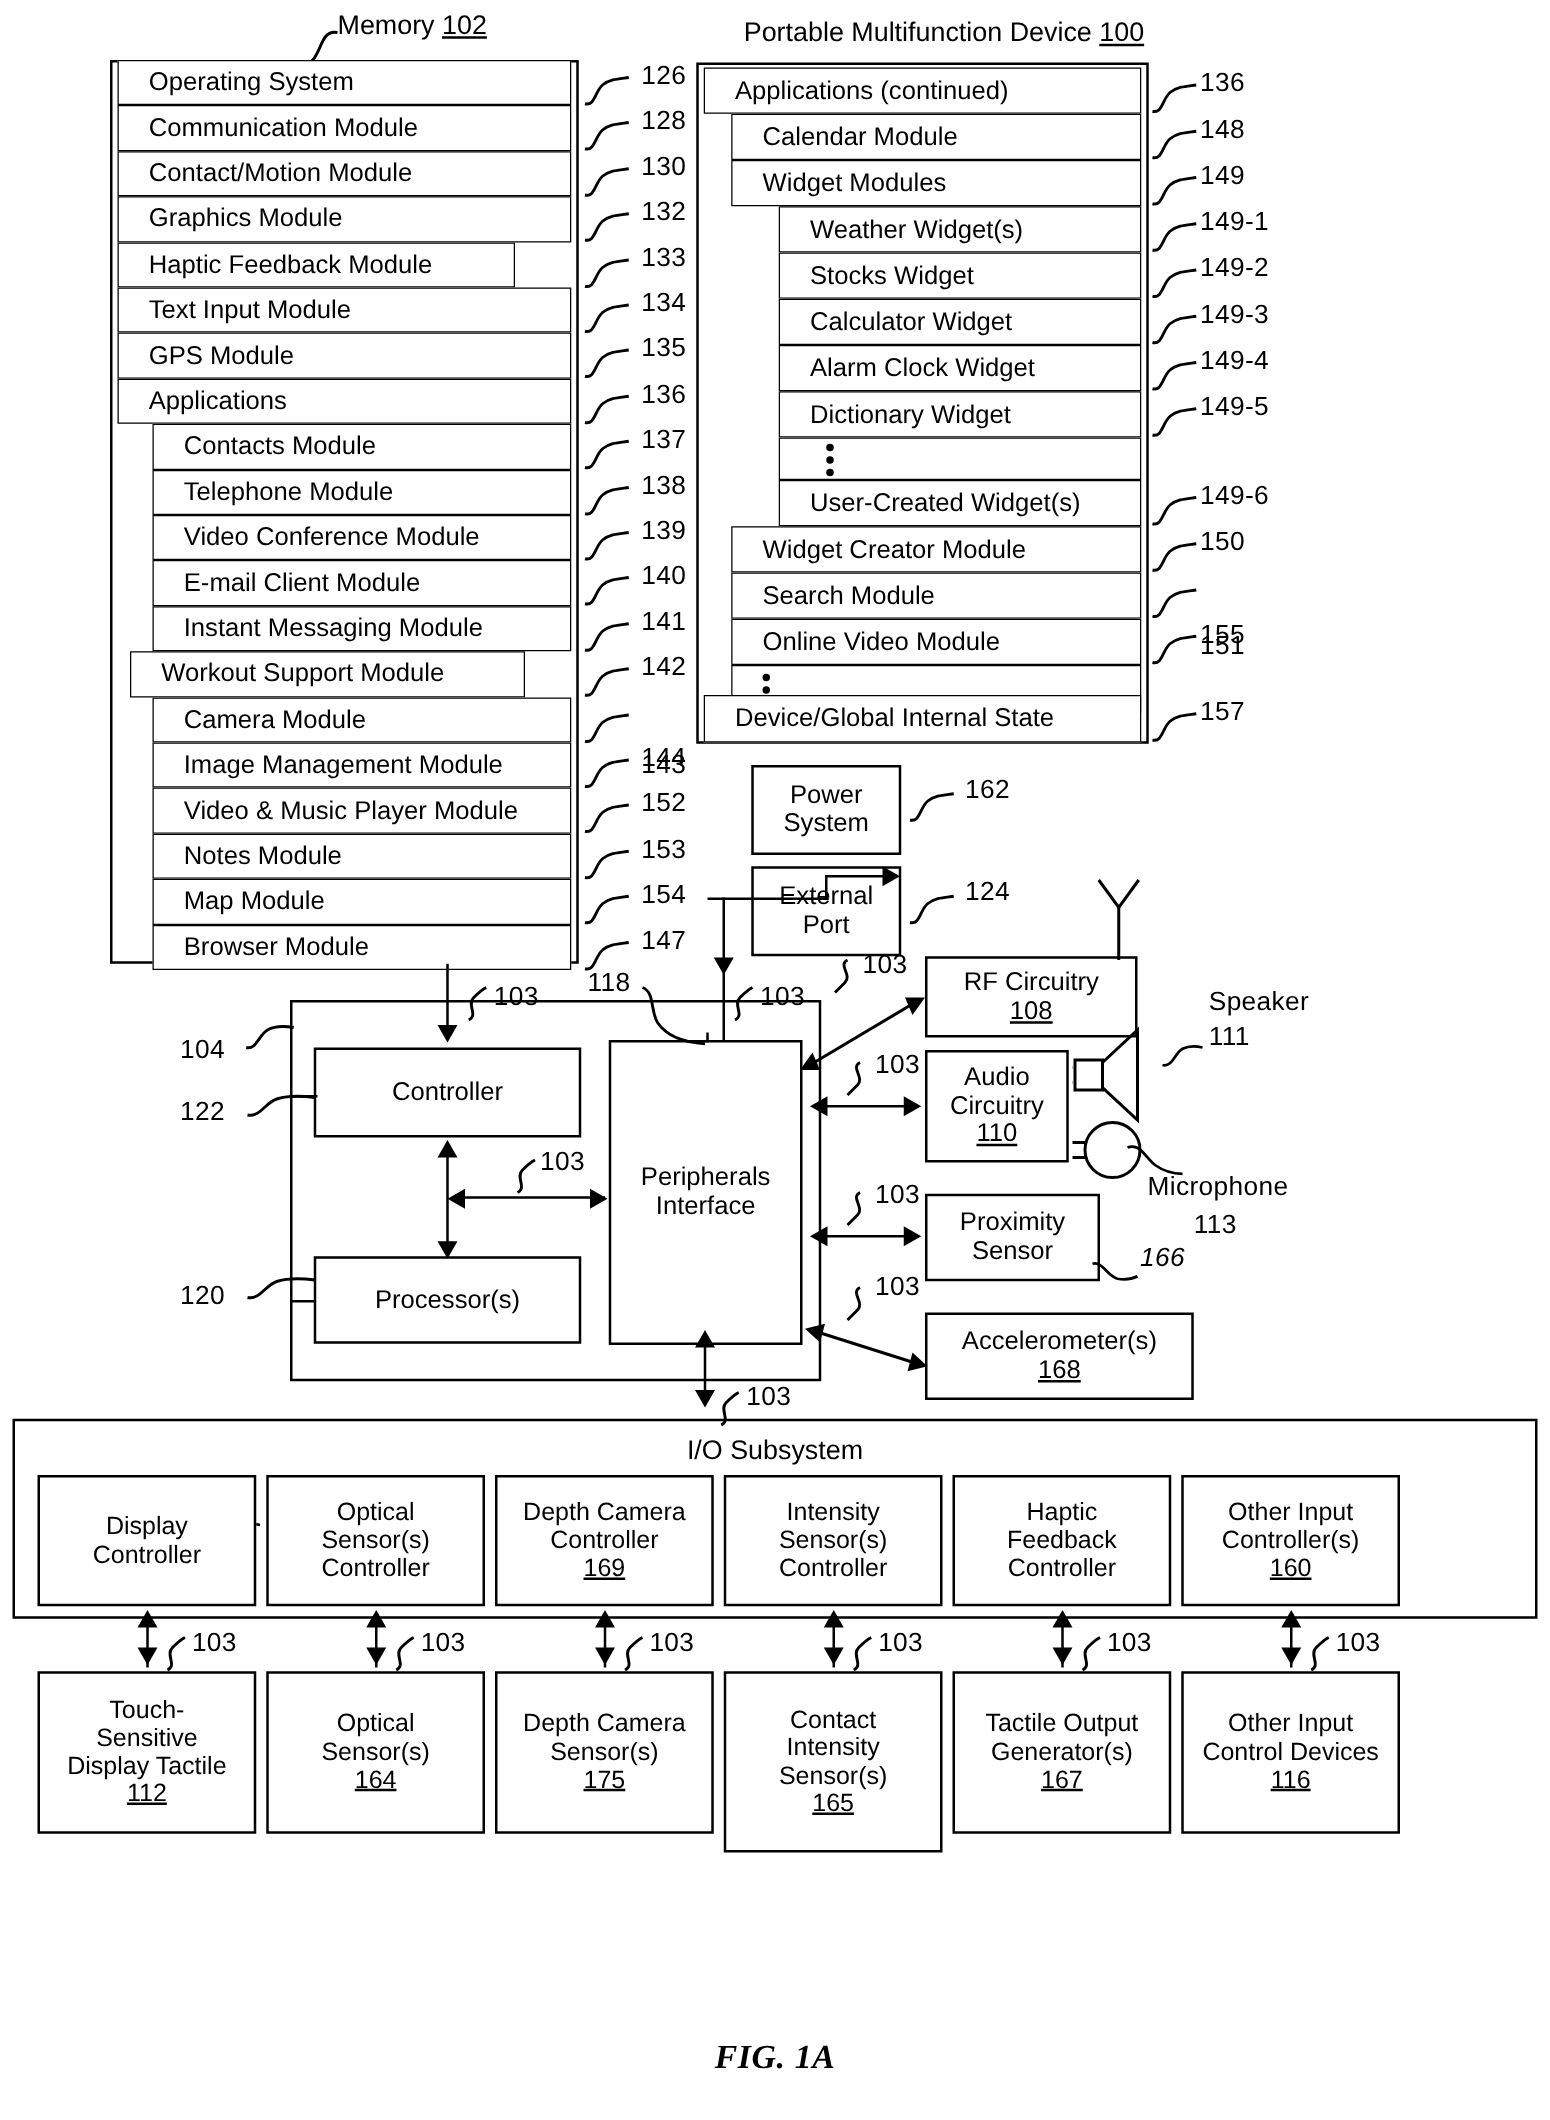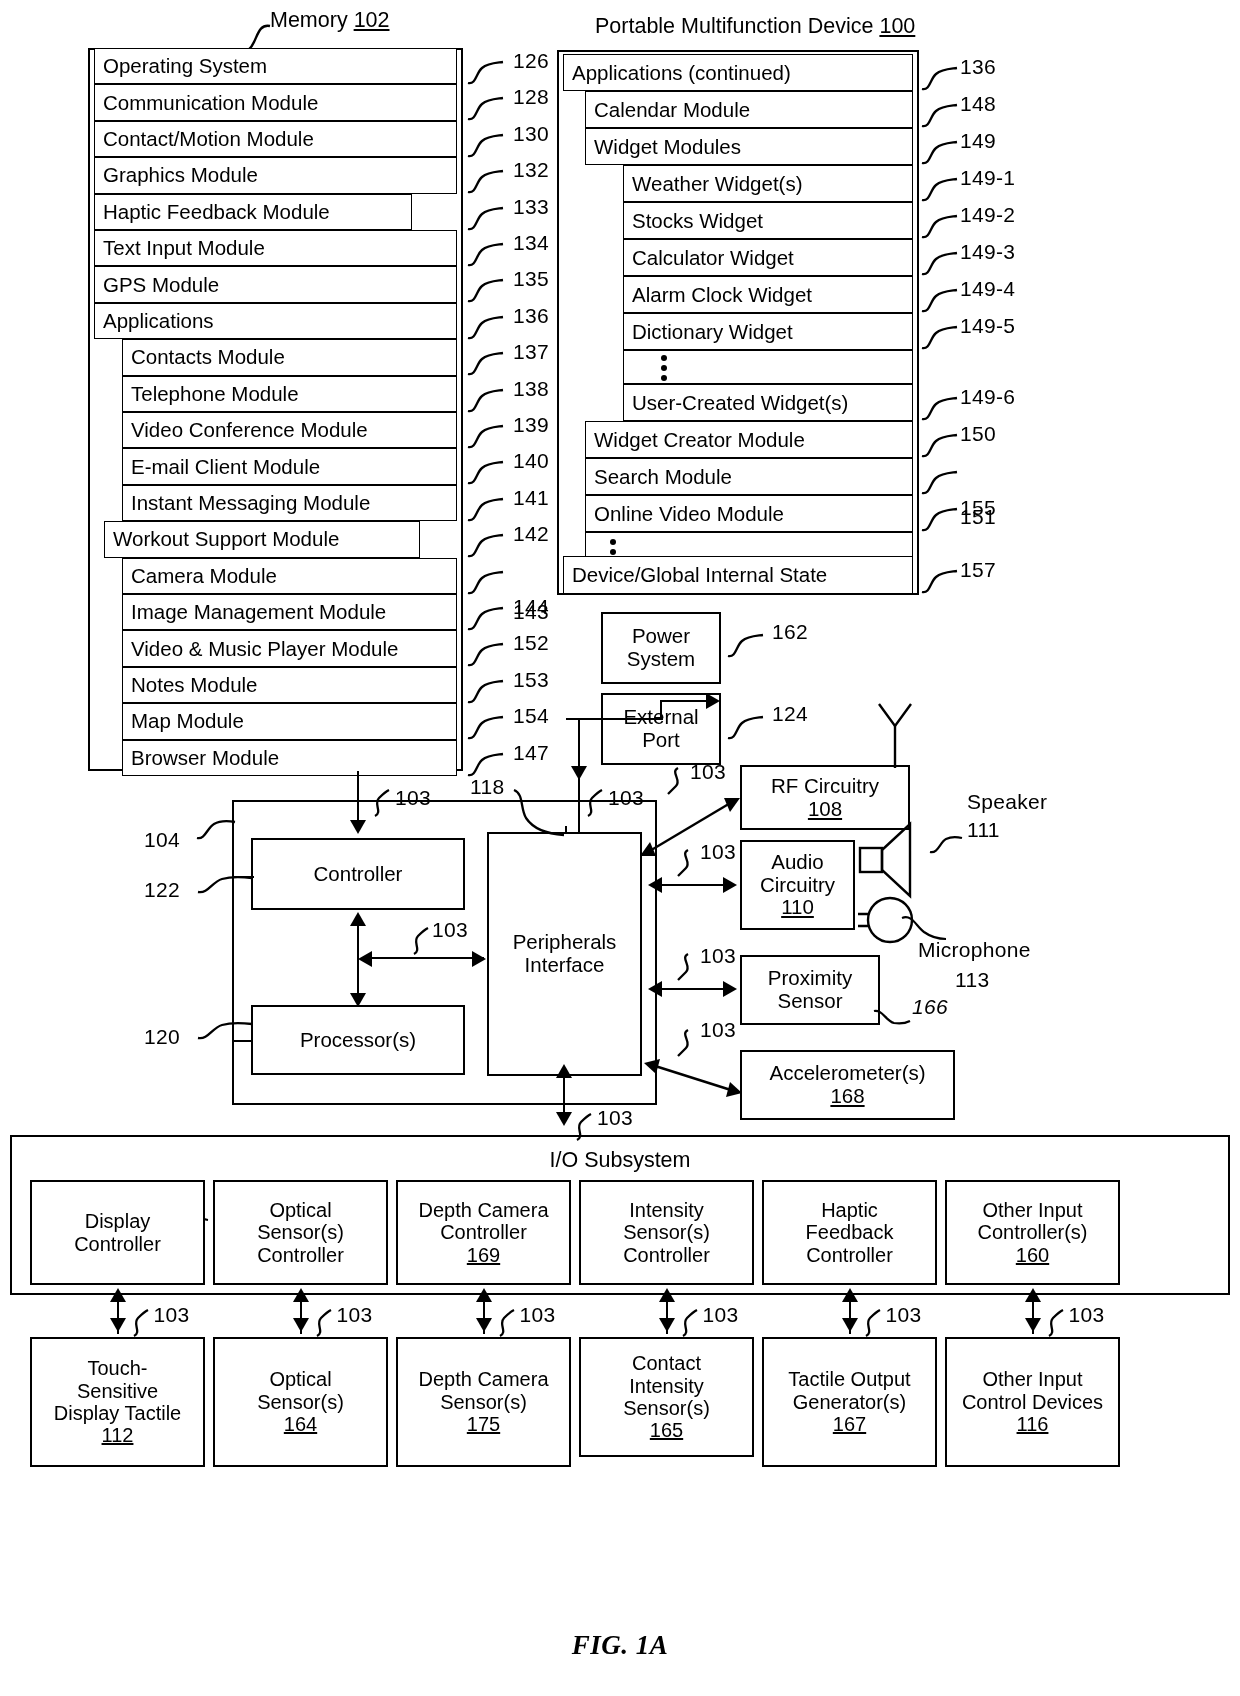--- a/index.html
+++ b/index.html
@@ -6,21 +6,21 @@
   body{
     width:1240px;height:1696px;position:relative;
     font-family:"Liberation Sans","DejaVu Sans",sans-serif;
     color:#000;overflow:hidden;
   }
   .abs{position:absolute;}
 
   
   .box{position:absolute;border:2px solid #000;background:#fff;box-sizing:border-box;}
   .row{position:absolute;border:1.5px solid #000;background:#fff;box-sizing:border-box;
-       display:flex;align-items:center;padding-left:8px;font-size:20.5px;}
+       display:flex;align-items:center;padding-left:24px;font-size:20.5px;}
   .ctr{justify-content:center;text-align:center;padding-left:0;flex-direction:column;line-height:1.12;}
 
   
   .title{position:absolute;font-size:21.5px;white-space:nowrap;}
   .title u{text-decoration:underline;}
 
   
   .refnum{position:absolute;font-size:21px;white-space:nowrap;letter-spacing:.3px;}
 
   
@@ -653,21 +653,21 @@
   </div>
 <div class="ln" style="left:482.5px;top:1296px;width:2px;height:38px;"></div>
 <div class="ar ar-u" style="left:475.5px;top:1288px;"></div>
 <div class="ar ar-d" style="left:475.5px;top:1318px;"></div>
 <div class="refnum" style="left:519.5px;top:1303px;">103</div>
 <div class="sq" style="left:495.5px;top:1308px;">
     <svg width="22" height="30">
       <path d="M4 28 C12 24 2 16 8 10 C11 7 14 4 18 2" stroke="#000" stroke-width="2.3" fill="none"></path>
     </svg>
   </div>
-<div class="box ctr row" style="left:579px;top:1337px;width:175px;height:120px;font-size:20px;border-width:2px;">
+<div class="box ctr row" style="left:579px;top:1337px;width:175px;height:145px;font-size:20px;border-width:2px;">
     <span>Contact</span>
     <span>Intensity</span>
     <span>Sensor(s)</span>
     <span class="underline">165</span>
   </div>
 <div class="ln" style="left:665.5px;top:1296px;width:2px;height:38px;"></div>
 <div class="ar ar-u" style="left:658.5px;top:1288px;"></div>
 <div class="ar ar-d" style="left:658.5px;top:1318px;"></div>
 <div class="refnum" style="left:702.5px;top:1303px;">103</div>
 <div class="sq" style="left:678.5px;top:1308px;">

